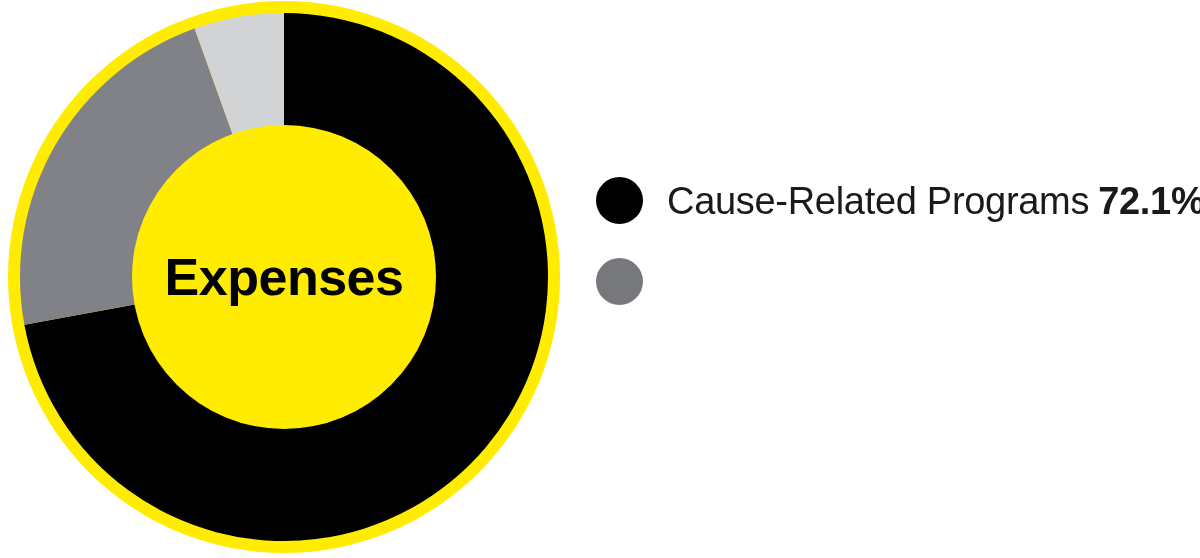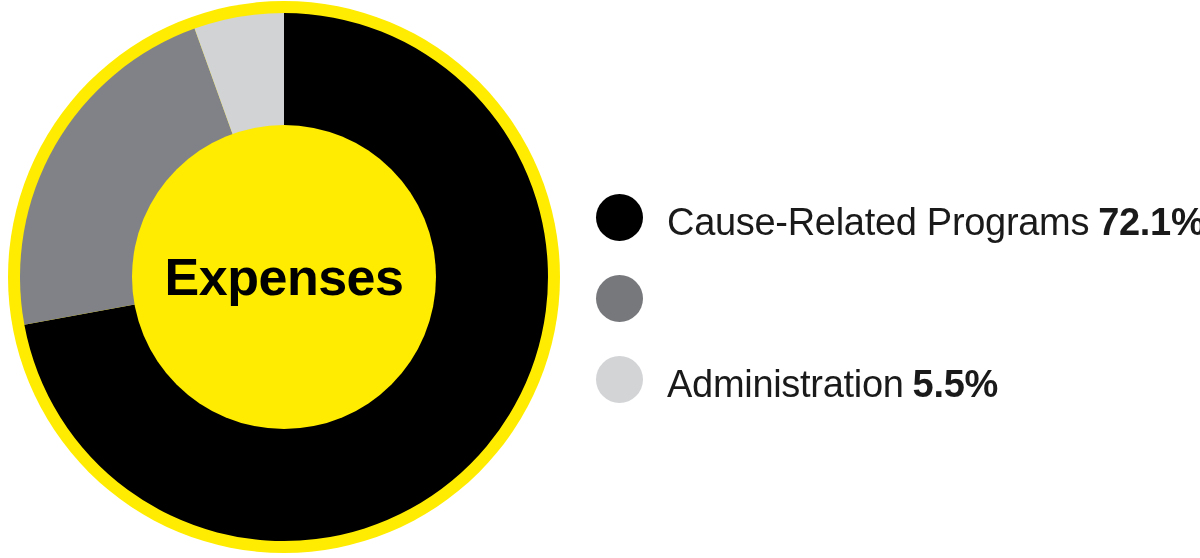--- a/index.html
+++ b/index.html
@@ -42,21 +42,21 @@
 
   
   #legend {
     position: absolute;
     left: 596px;
     top: 160px;
     width: 604px;
   }
   .legend-row {
     display: flex;
-    align-items: flex-end;
+    align-items: center;
     height: 81px;
   }
   .legend-swatch {
     flex: 0 0 auto;
     width: 47px;
     height: 47px;
     border-radius: 50%;
     margin-right: 24px;
   }
   .legend-text {
@@ -98,19 +98,15 @@
   </div>
 
   <div id="legend">
       <div class="legend-row">
         <span class="legend-swatch" style="background: rgb(0, 0, 0);"></span>
         <span class="legend-text"><span class="legend-label">Cause-Related Programs</span><span class="legend-value">72.1%</span></span>
       </div>
       <div class="legend-row">
         <span class="legend-swatch" style="background: rgb(118, 120, 123);"></span>
       </div>
-      <div class="legend-row">
-        <span class="legend-swatch" style="background: rgb(210, 212, 214);"></span>
-        <span class="legend-text"><span class="legend-label">Administration</span><span class="legend-value">5.5%</span></span>
-      </div>
     </div>
 
 </div>
 
 </body></html>

